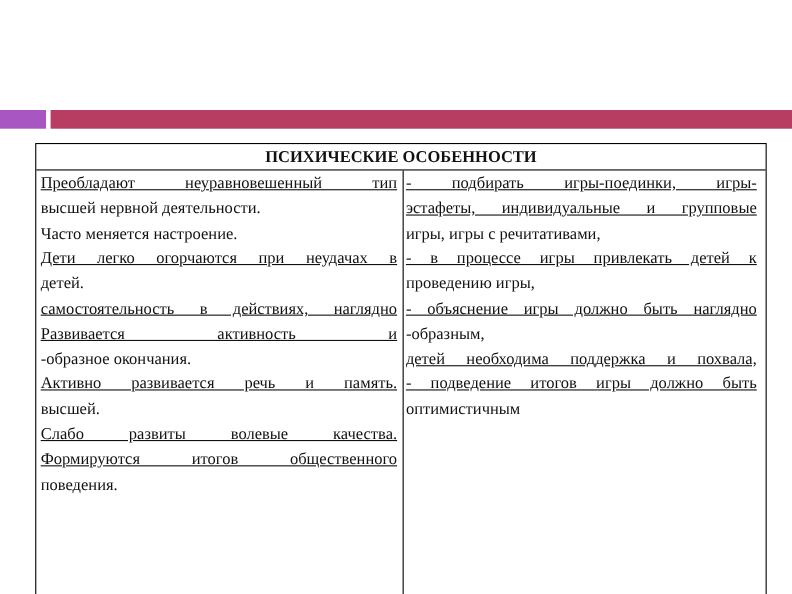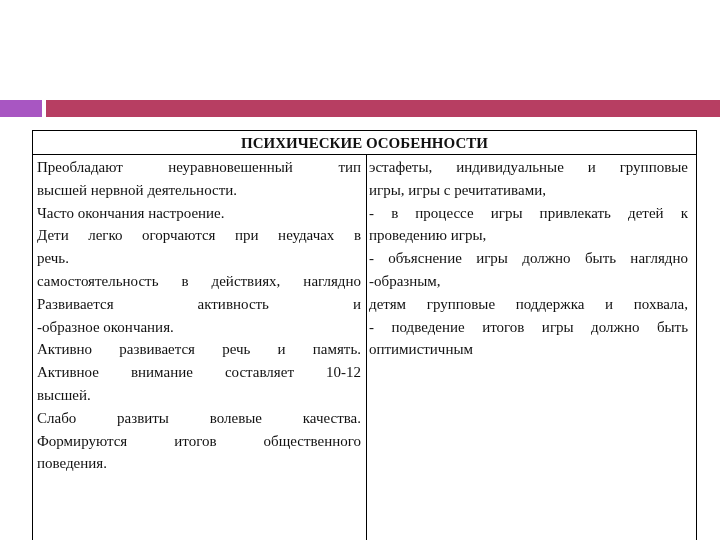--- a/index.html
+++ b/index.html
@@ -25,53 +25,53 @@
       text-align: center; font-weight: bold; font-size: 15px; line-height: 24px;
     }
     .cols { position: absolute; top: 24px; left: 0; right: 0; bottom: 0; }
     .col {
       position: absolute; top: 0; bottom: 0; box-sizing: border-box;
       padding: 1px 5px 0 4px; font-size: 15px; line-height: 22.8px; text-align: justify;
     }
     .col-left { left: 0; width: 334px; border-right: 1px solid #000; }
     .col-right { left: 334px; right: 0; padding-left: 2px; padding-right: 8px; }
     .line { display: block; }
-    .just { text-align: justify; text-align-last: justify; }
+    .just { text-align: justify; text-align-last: justify; text-decoration: underline; }
   </style>
 </head>
 <body>
 
 <div class="accent-left"></div>
 <div class="accent-gap"></div>
 <div class="accent-right"></div>
 
 <div class="table">
   <div class="header">ПСИХИЧЕСКИЕ ОСОБЕННОСТИ</div>
   <div class="cols">
     <div class="col col-left" id="left-col">
         <span class="line just">Преобладают неуравновешенный тип</span>
         <span class="line">высшей нервной деятельности.</span>
-        <span class="line">Часто окончания настроение.</span>
+        <span class="line">Часто меняется настроение.</span>
         <span class="line just">Дети легко огорчаются при неудачах в</span>
-        <span class="line">речь.</span>
+        <span class="line">детей.</span>
         <span class="line just">самостоятельность в действиях, наглядно</span>
         <span class="line just">Развивается активность и</span>
         <span class="line">-образное окончания.</span>
         <span class="line just">Активно развивается речь и память.</span>
-        <span class="line just">Активное внимание составляет 10-12</span>
         <span class="line">высшей.</span>
         <span class="line just">Слабо развиты волевые качества.</span>
         <span class="line just">Формируются итогов общественного</span>
         <span class="line">поведения.</span>
       </div>
     <div class="col col-right" id="right-col">
+        <span class="line just">- подбирать игры-поединки, игры-</span>
         <span class="line just">эстафеты, индивидуальные и групповые</span>
         <span class="line">игры, игры с речитативами,</span>
         <span class="line just">- в процессе игры привлекать детей к</span>
         <span class="line">проведению игры,</span>
         <span class="line just">- объяснение игры должно быть наглядно</span>
         <span class="line">-образным,</span>
-        <span class="line just">детям групповые поддержка и похвала,</span>
+        <span class="line just">детей необходима поддержка и похвала,</span>
         <span class="line just">- подведение итогов игры должно быть</span>
         <span class="line">оптимистичным</span>
       </div>
   </div>
 </div>
 
 </body></html>

